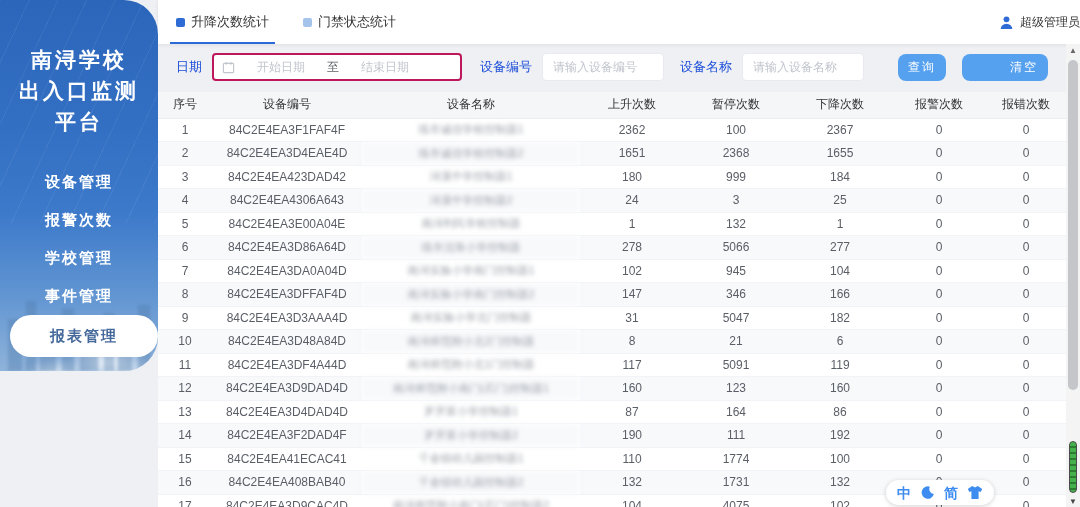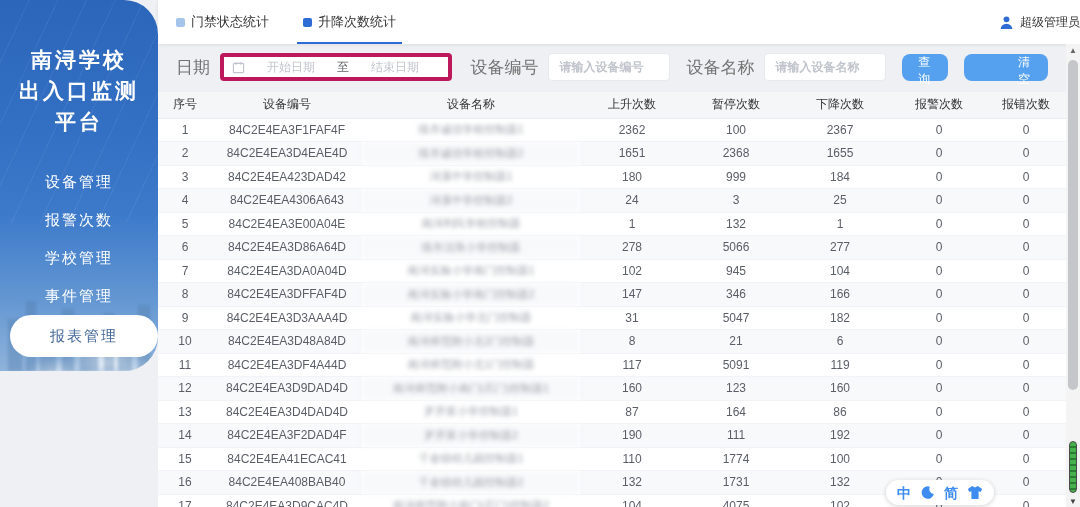--- a/index.html
+++ b/index.html
@@ -26,21 +26,21 @@
                radial-gradient(ellipse 55px 28px at 85% 80%, rgba(255,255,255,.6) 0%, rgba(255,255,255,0) 70%);
     filter:blur(2px);
   }
   .skyline { position:absolute; bottom:0; left:0; width:100%; height:90px; filter:blur(1.5px); opacity:.35; }
   .skyline div { position:absolute; bottom:0; background:#4f79a8; }
   .sb-title { margin:44px 10px 0; text-align:center; color:#fff; font-weight:bold;
     font-size:21px; letter-spacing:3px; line-height:31px; position:relative; }
   .sb-menu { margin-top:26px; display:flex; flex-direction:column; gap:0; position:relative; }
   .menu-item {
     height:38px; line-height:38px; text-align:center; color:#fff;
-    font-size:15px; font-weight:normal; letter-spacing:2px; cursor:pointer;
+    font-size:15px; font-weight:bold; letter-spacing:2px; cursor:pointer;
   }
   .menu-item.active {
     margin-left:10px; height:42px; line-height:42px; background:#fff;
     border-radius:22px; color:#45699a;
   }
 
   
   .topbar {
     position:absolute; left:158px; right:0; top:0; height:44px; background:#fff;
     box-shadow:0 1px 4px rgba(0,0,0,.08); display:flex; align-items:center; z-index:3;
@@ -50,31 +50,31 @@
   .tab-bullet { width:9px; height:9px; border-radius:2px; background:#a5c4ec; display:inline-block; }
   .tab.active .tab-bullet { background:#2f6bd4; }
   .tab.active::after { content:""; position:absolute; left:-6px; right:-6px; bottom:0; height:2px; background:#2a6bd8; }
   .user { margin-left:auto; display:flex; align-items:center; gap:6px; font-size:12px; color:#333; cursor:pointer; }
 
   
   .filterbar {
     position:absolute; left:158px; right:14px; top:44px; height:46px;
     display:flex; align-items:center; padding:0 18px; gap:8px; background:#eef0f3;
   }
-  .f-label { font-size:17px; color:#737373; margin-right:2px; white-space:nowrap; }
+  .f-label { font-size:13px; color:#1d4ed8; margin-right:2px; white-space:nowrap; }
   .date-range {
-    width:250px; height:28px; background:#fff; border:4px solid #be185d; border-radius:4px;
+    width:250px; height:28px; background:#fff; border:2px solid #be185d; border-radius:4px;
     display:flex; align-items:center; padding:0 8px; gap:6px;
   }
   .date-range input { border:none; outline:none; width:80px; font-size:12px; text-align:center; color:#333; background:transparent; }
   .date-range input::placeholder { color:#c0c4cc; }
   .sep { font-size:12px; color:#606266; }
   .txt-input {
     height:28px; width:122px; background:#fff; border:1px solid #e8eaef; border-radius:4px;
-    padding:0 10px; font-size:12px; outline:none; color:#333;font-weight:bold;
+    padding:0 10px; font-size:12px; outline:none; color:#333;
   }
   .txt-input::placeholder { color:#c0c4cc; }
   .f-spacer { flex:1; }
   .btn {
     min-width:44px; height:27px; border:none; border-radius:8px; background:#55a1f0;
     color:#fff; font-size:12px; letter-spacing:2px; cursor:pointer; padding:0 10px;
   }
   .btn + .btn { margin-left:8px;padding-left:48px; }
 
   
@@ -132,27 +132,27 @@
       <div class="menu-item">设备管理</div>
       <div class="menu-item">报警次数</div>
       <div class="menu-item">学校管理</div>
       <div class="menu-item">事件管理</div>
       <div class="menu-item active">报表管理</div>
     </div>
 </div>
 
 <div class="topbar">
   <div class="tabs">
+    <div class="tab active">
+      <span class="tab-bullet"></span>
+      <span>升降次数统计</span>
+    </div>
     <div class="tab">
       <span class="tab-bullet"></span>
       <span>门禁状态统计</span>
-    </div>
-    <div class="tab active">
-      <span class="tab-bullet"></span>
-      <span>升降次数统计</span>
     </div>
   </div>
   <div class="user">
     <svg width="15" height="15" viewBox="0 0 16 16">
       <circle cx="8" cy="4.6" r="3.1" fill="#2f6bd4"></circle>
       <path d="M1.8 15 a6.2 5.6 0 0 1 12.4 0 z" fill="#2f6bd4"></path>
     </svg>
     <span>超级管理员</span>
   </div>
 </div>

